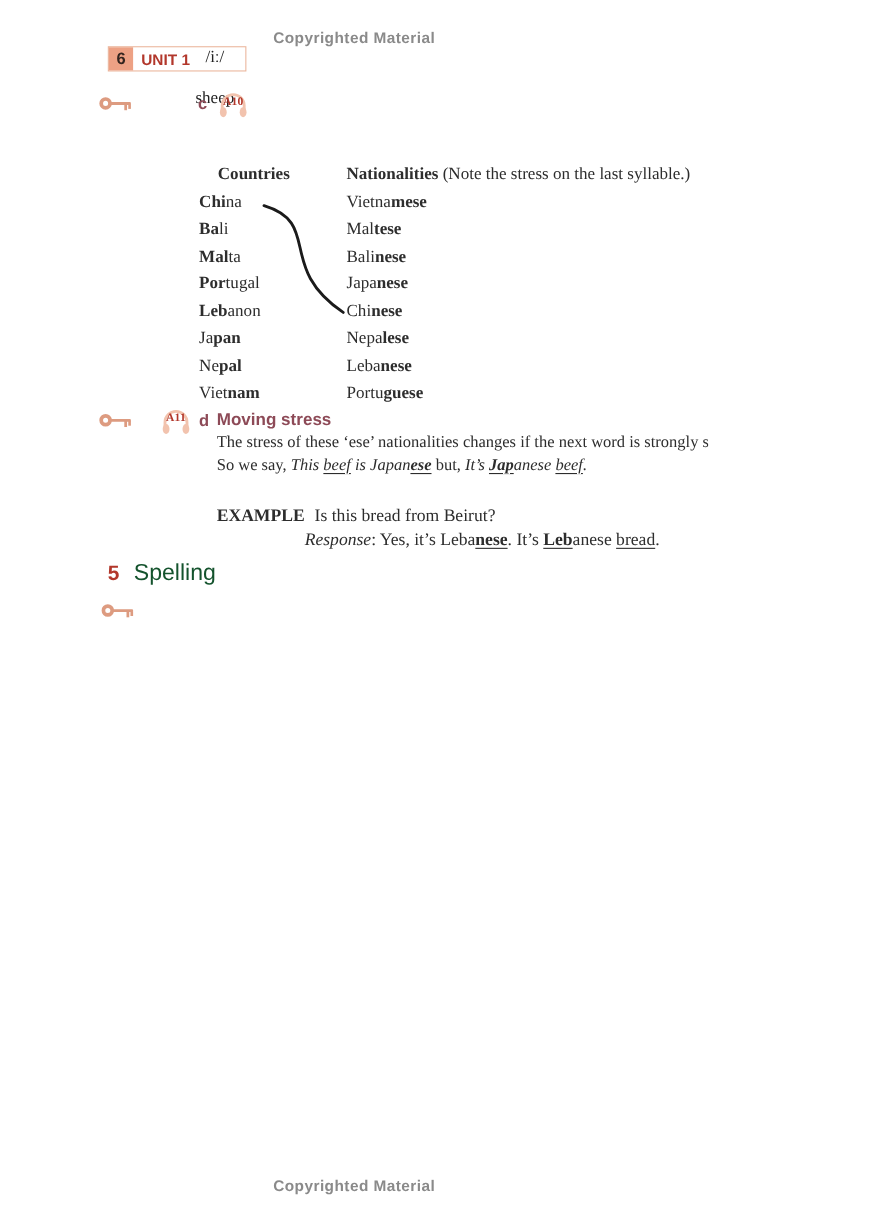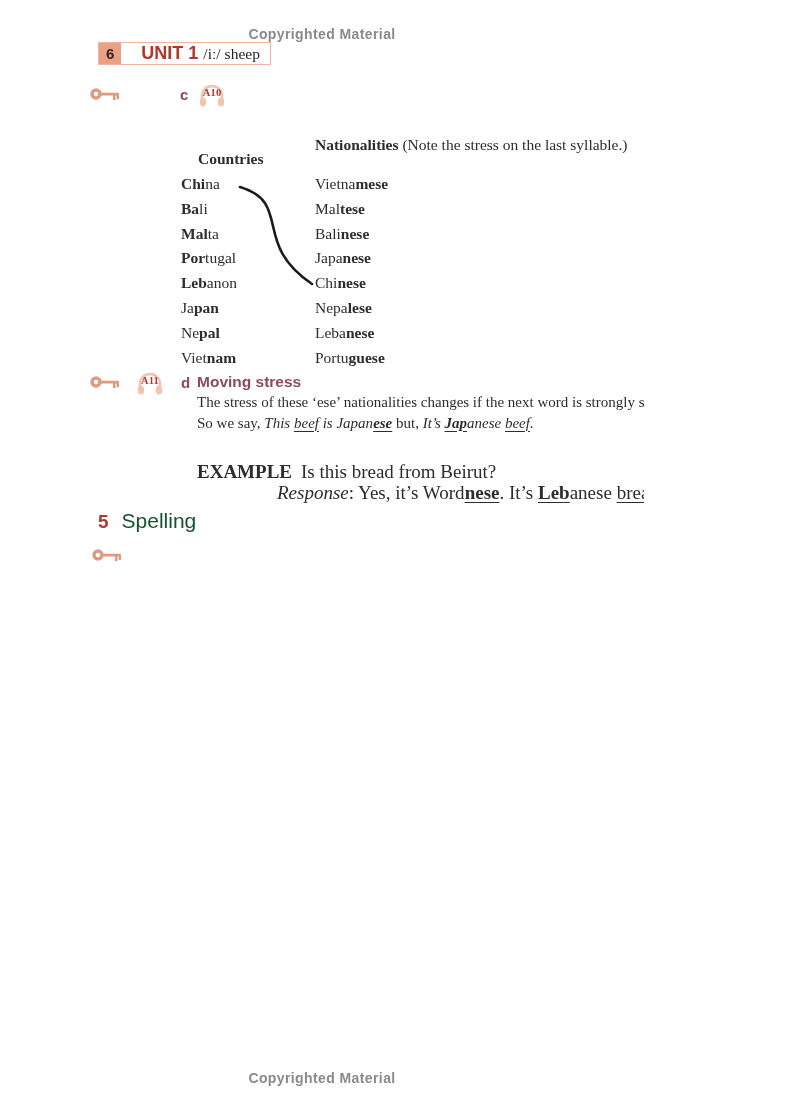--- a/index.html
+++ b/index.html
@@ -32,27 +32,28 @@
   }
   .unit-banner .num {
     background:#eda184; color:#33241e;
     font-family:"Liberation Sans", sans-serif;
     font-weight:bold; font-size:15px;
     display:flex; align-items:center; padding:0 7px;
   }
   .unit-banner .unitlbl {
     color:#b2372b;
     font-family:"Liberation Sans", sans-serif;
-    font-weight:bold; font-size:18px;
-    display:flex; align-items:center; padding:0 5px 0 20px;
+    font-weight:bold; font-size:14px;
+    display:flex; align-items:center; padding:0 5px 0 7px;
   }
   .unit-banner .phon {
     font-size:15.5px; color:#222;
     display:flex; align-items:center; padding:0 10px 0 0;
-    gap:4px;
+    gap:20px;
+    flex-direction:column;
   }
 
   
   .keyicon { width:31px; height:16px; }
   .audio-badge { width:28px; height:27px; }
   .audio-badge .hp { position:absolute; left:0; top:0; }
   .audio-badge .lbl {
     position:absolute; left:0; right:0; top:5px; text-align:center;
     font-family:"Liberation Serif", serif; font-weight:bold;
     font-size:10.5px; color:#b2372b; letter-spacing:0.2px;
@@ -73,21 +74,21 @@
   
   .col-header { font-size:15.5px; }
   .col-header .hdr { font-weight:bold; }
   .word-list { font-size:15.5px; }
   .word-list .word-row { line-height:24.8px; white-space:nowrap; }
 
   .seg .b, .b { font-weight:bold; }
   .seg .i, .i { font-style:italic; }
   .seg .u, .u { text-decoration:underline; text-underline-offset:2.5px; text-decoration-thickness:1px; }
 
-  .example-row { font-size:19px; }
+  .example-row { font-size:16px; }
   .example-row .exlabel { font-weight:bold; margin-right:9px; }
 
   .spelling-head { display:flex; align-items:baseline; gap:13px; }
   .spelling-num {
     font-family:"Liberation Sans", sans-serif;
     font-size:19px; font-weight:bold; color:#b2372b;
   }
   .spelling-title {
     font-family:"Liberation Sans", sans-serif;
     font-size:21px; font-weight:500; color:#14532d;
@@ -128,21 +129,21 @@
     </svg>
     <span class="lbl">A10</span>
   </div>
 
   <div class="abs sec-letter" style="left:180px; top:86px;">c</div>
 
 
   <div class="abs col-header" style="left:198px; top:150px;">
     <span class="hdr">Countries</span>
   </div>
-  <div class="abs col-header" style="left:315px; top:136px; white-space:nowrap;">
+  <div class="abs col-header" style="left:315px; top:150px; white-space:nowrap;">
     <span class="hdr">Nationalities</span><span> (Note the stress on the last syllable.)</span>
   </div>
 
   <div class="abs word-list" style="left:181px; top:172px;">
       <div class="word-row"><span class="b">Chi</span><span>na</span></div>
       <div class="word-row"><span class="b">Ba</span><span>li</span></div>
       <div class="word-row"><span class="b">Mal</span><span>ta</span></div>
       <div class="word-row"><span class="b">Por</span><span>tugal</span></div>
       <div class="word-row"><span class="b">Leb</span><span>anon</span></div>
       <div class="word-row"><span>Ja</span><span class="b">pan</span></div>
@@ -166,40 +167,40 @@
 
   <div class="abs" style="left:90px; top:374px;">
     <svg class="keyicon" viewBox="0 0 31 16">
       <circle cx="6" cy="8" r="4" fill="none" stroke="#dd9b80" stroke-width="3.4"></circle>
       <rect x="10" y="6.8" width="19" height="2.6" rx="1" fill="#dd9b80"></rect>
       <rect x="23" y="8.6" width="2.5" height="5.6" fill="#dd9b80"></rect>
       <rect x="26.6" y="8.6" width="2.4" height="4.4" fill="#dd9b80"></rect>
     </svg>
   </div>
 
-  <div class="abs audio-badge" style="left:136px; top:370px;">
+  <div class="abs audio-badge" style="left:146px; top:370px;">
     <svg class="hp" width="28" height="27" viewBox="0 0 28 27">
       <path d="M4,19 L4,14 A10,10 0 0 1 24,14 L24,19" fill="none" stroke="#f2c3ae" stroke-width="2.6"></path>
       <ellipse cx="5" cy="20" rx="3.1" ry="4.6" fill="#f2c3ae"></ellipse>
       <ellipse cx="23" cy="20" rx="3.1" ry="4.6" fill="#f2c3ae"></ellipse>
     </svg>
     <span class="lbl">A11</span>
   </div>
 
   <div class="abs sec-letter" style="left:181px; top:374px;">d</div>
   <div class="abs sec-title" style="left:197px; top:373px;">Moving stress</div>
 
   <div class="abs body-text seg" style="left:197px; top:392px; width:512px;"><span>The stress of these ‘ese’ nationalities changes if the next word is strongly stressed. So we say, </span><span class="i">This </span><span class="i u">beef</span><span class="i"> is Japan</span><span class="b i u">ese</span><span> but, </span><span class="i">It’s </span><span class="b i u">Jap</span><span class="i">anese </span><span class="i u">beef</span><span class="i">.</span></div>
 
 
   <div class="abs example-row" style="left:197px; top:461px; white-space:nowrap;">
     <span class="exlabel">EXAMPLE</span><span>Is this bread from Beirut?</span>
   </div>
 
-  <div class="abs example-row seg" style="left:277px; top:482px; white-space:nowrap;"><span class="i">Response</span><span>: Yes, it’s Word</span><span class="b u">nese</span><span>. It’s </span><span class="b u">Leb</span><span>anese </span><span class="u">bread</span><span>.</span></div>
+  <div class="abs example-row seg" style="left:277px; top:482px; white-space:nowrap;"><span class="i">Response</span><span>: Yes, it’s Leba</span><span class="b u">nese</span><span>. It’s </span><span class="b u">Leb</span><span>anese </span><span class="u">bread</span><span>.</span></div>
 
   <div class="abs spelling-head" style="left:98px; top:509px;">
     <span class="spelling-num">5</span>
     <span class="spelling-title">Spelling</span>
   </div>
 
   <div class="abs" style="left:92px; top:547px;">
     <svg class="keyicon" viewBox="0 0 31 16">
       <circle cx="6" cy="8" r="4" fill="none" stroke="#dd9b80" stroke-width="3.4"></circle>
       <rect x="10" y="6.8" width="19" height="2.6" rx="1" fill="#dd9b80"></rect>

